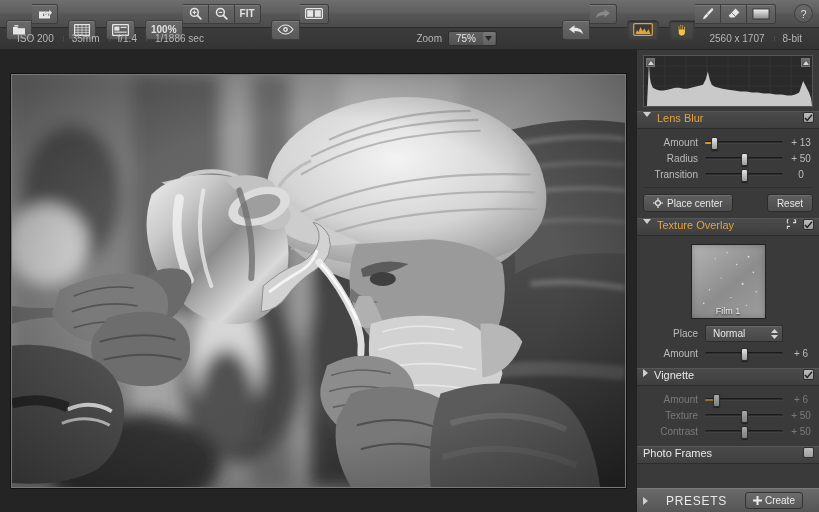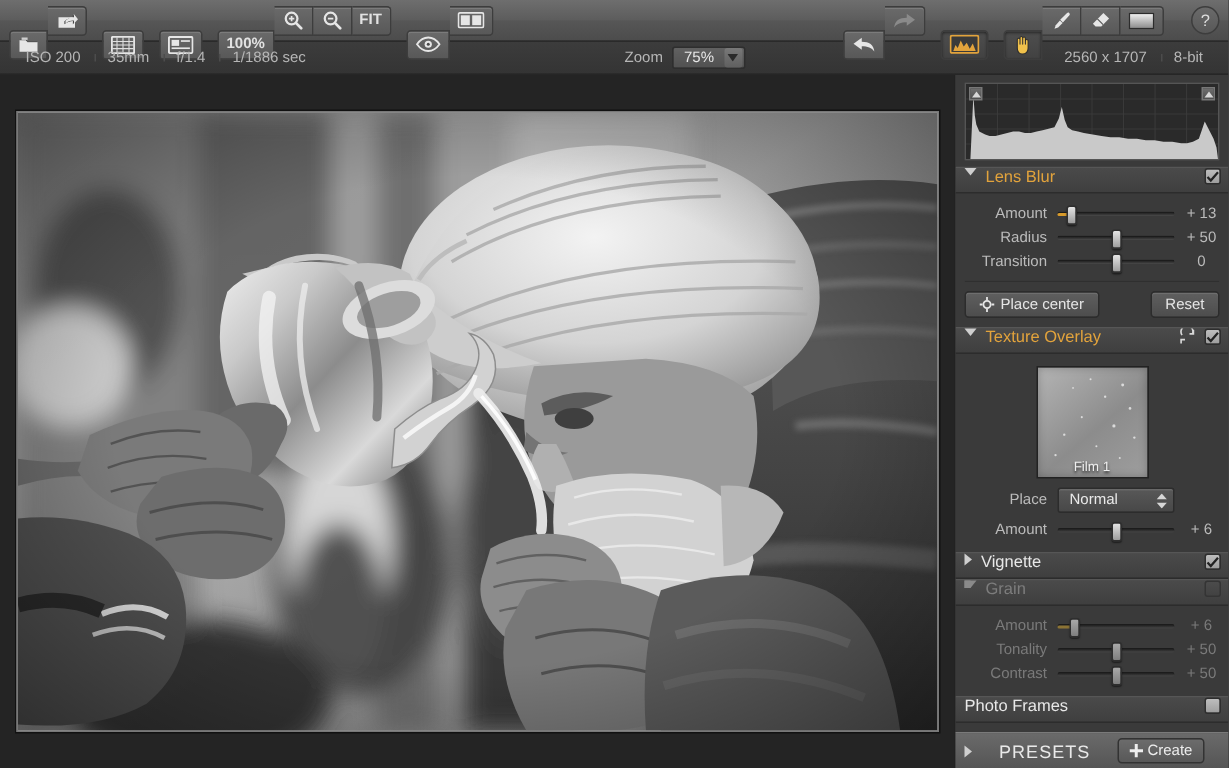--- a/index.html
+++ b/index.html
@@ -713,36 +713,31 @@
         <div class="sec-head">
           <span class="tri"></span>
           <span class="sec-title white">Vignette</span>
           <span class="chk">
             <svg width="9" height="8" viewBox="0 0 9 8">
                 <path d="M1 4l2.2 2.4L8 .8" stroke="#222" stroke-width="1.5" fill="none"></path>
               </svg>
           </span>
         </div>
 
-        <div class="sec-head">
-          <span class="tri down dim"></span>
-          <span class="sec-title off">Grain</span>
-          <span class="chk empty"></span>
-        </div>
         <div class="sec-body">
           <div class="row dim">
             <span class="lbl">Amount</span>
             <span class="track">
               <span class="fill" style="width:14%"></span>
               <span class="thumb" style="left:14%"></span>
             </span>
             <span class="val">+ 6</span>
           </div>
           <div class="row dim">
-            <span class="lbl">Tonality</span>
+            <span class="lbl">Texture</span>
             <span class="track">
               <span class="thumb" style="left:50%"></span>
             </span>
             <span class="val">+ 50</span>
           </div>
           <div class="row dim">
             <span class="lbl">Contrast</span>
             <span class="track">
               <span class="thumb" style="left:50%"></span>
             </span>

